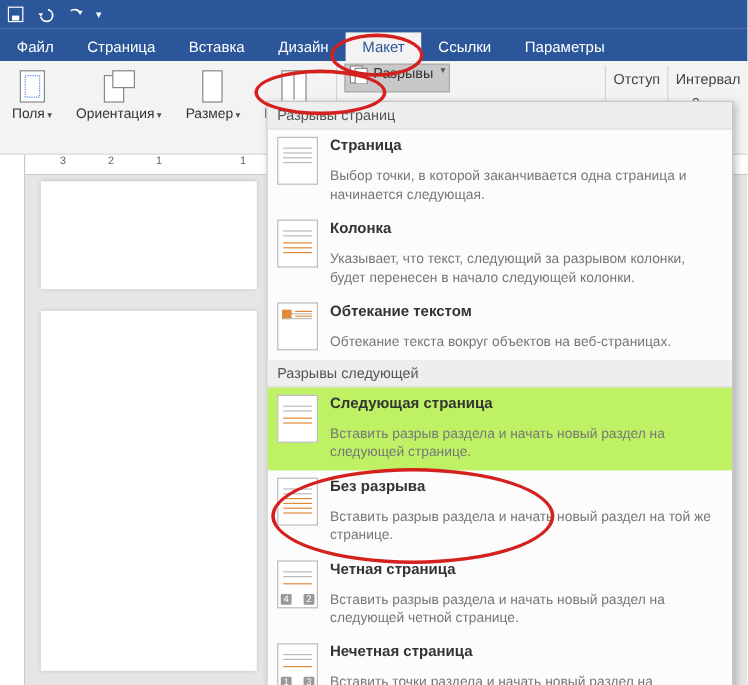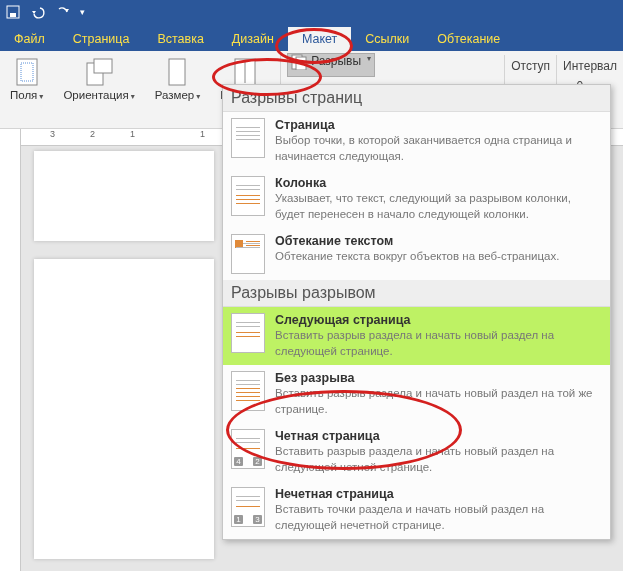--- a/index.html
+++ b/index.html
@@ -1,45 +1,45 @@
 <!DOCTYPE html>
 <html><head>
 <meta charset="utf-8">
 <style>
   html,body{margin:0;padding:0;font-family:"Segoe UI",Tahoma,sans-serif;font-size:12px;color:#333;background:#fff;width:623px;height:571px;overflow:hidden}
   .titlebar{height:24px;background:#2b579a;display:flex;align-items:center;padding:0 6px;gap:10px}
   .titlebar svg{display:block}
   .tabs{height:27px;background:#2b579a;display:flex;align-items:flex-end}
-  .tab{color:#fde047;font-size:12.5px;padding:5px 14px;cursor:pointer}
+  .tab{color:#ffffff;font-size:12.5px;padding:5px 14px;cursor:pointer}
   .tab.active{background:#f3f3f3;color:#2b579a}
   .ribbon{height:77px;background:#f3f3f3;border-bottom:1px solid #d4d4d4;display:flex;position:relative}
   .grp{display:flex;flex-direction:column;align-items:center;justify-content:space-between;padding:4px 6px 2px;position:relative}
   .sep{width:1px;background:#d4d4d4;margin:4px 0}
   .bigbtn{display:flex;flex-direction:column;align-items:center;gap:2px;padding:2px 4px;cursor:pointer}
   .biglabel{font-size:11.5px;}
   .smallrow{display:flex;gap:4px;height:22px;font-size:12px;cursor:pointer;padding:0 4px}
   .smallrow.active{background:#c8c8c8;border:1px solid #aaa;padding:0 3px}
   .caret{font-size:8px;color:#555;margin-left:2px}
   .indent-col{display:flex;flex-direction:column;font-size:12px;color:#444;gap:6px;padding-top:4px}
   .indentrow{display:flex;align-items:center;gap:4px}
   .spin{width:20px;text-align:right}
   .page-setup-label{position:absolute;bottom:2px;right:54px;font-size:11px;color:#666}
   .workspace{position:relative;height:443px;background:#e6e6e6}
   .ruler-h{position:absolute;top:0;left:0;right:0;height:16px;background:#fff;border-bottom:1px solid #c9c9c9}
   .ruler-h .tick{position:absolute;top:0;font-size:9px;color:#666}
   .ruler-v{position:absolute;top:0;left:0;bottom:0;width:20px;background:#fff;border-right:1px solid #c9c9c9}
   .doc{position:absolute;top:22px;left:34px;width:180px;height:90px;background:#fff;box-shadow:0 0 4px rgba(0,0,0,.2)}
   .doc2{top:130px;height:300px}
   .dropdown{position:absolute;top:84px;left:222px;width:387px;background:#fcfcfc;border:1px solid #c6c6c6;box-shadow:2px 2px 6px rgba(0,0,0,.25);z-index:50}
-  .dd-header{background:#eee;border-bottom:1px solid #ddd;padding:4px 8px;font-size:16px;color:#555}
+  .dd-header{background:#eee;border-bottom:1px solid #ddd;padding:4px 8px;font-size:12px;color:#555}
   .dd-item{display:flex;gap:10px;padding:6px 8px;cursor:pointer}
   .dd-item.hover{background:#bef264}
   .dd-item .txt{flex:1}
   .dd-item .title{font-weight:bold;color:#333;font-size:12.5px}
-  .dd-item .desc{font-size:11.5px;color:#777;line-height:1.35;margin-top:1px}
+  .dd-item .desc{font-size:11.5px;color:#777;line-height:1.35;margin-top:12px}
   .thumb{width:32px;height:38px;border:1px solid #bbb;background:#fff;position:relative;flex:0 0 auto}
   .thumb::before,.thumb::after{content:"";position:absolute;left:4px;right:4px;height:1px;background:#bbb}
   .thumb::before{top:8px}
   .thumb::after{top:12px}
   .thumb .line{position:absolute;left:4px;right:4px;height:1px;background:#bbb}
   .thumb .acc{background:#e08a3a}
   .thumb .badge{position:absolute;bottom:2px;left:2px;background:#999;color:#fff;font-size:8px;width:9px;height:9px;line-height:9px;text-align:center;border-radius:1px}
   .ellipse{position:absolute;border:3px solid #d4201f;border-radius:50%;z-index:60;pointer-events:none}
   .el1{top:28px;left:275px;width:72px;height:30px}
   .el2{top:58px;left:212px;width:104px;height:32px}
@@ -71,21 +71,21 @@
   <span style="color:#fff;font-size:9px">▾</span>
 </div>
 
 <div class="tabs">
   <div class="tab">Файл</div>
   <div class="tab">Страница</div>
   <div class="tab">Вставка</div>
   <div class="tab">Дизайн</div>
   <div class="tab active">Макет</div>
   <div class="tab">Ссылки</div>
-  <div class="tab">Обтекание</div>
+  <div class="tab">Параметры</div>
 </div>
 
 <div class="ribbon">
 
   <div class="grp">
     <div class="bigbtn">
       <svg width="26" height="30">
           <rect x="3" y="2" width="20" height="26" fill="#fff" stroke="#888"></rect>
           <rect x="7" y="6" width="12" height="18" fill="none" stroke="#5a8fd6" stroke-dasharray="1 1"></rect>
         </svg>
@@ -204,21 +204,21 @@
         <div class="line acc" style="top:6px;left:14px"></div>
         <div class="line acc" style="top:10px;left:14px"></div>
         <div style="position:absolute;left:3px;top:5px;width:8px;height:8px;background:#e08a3a"></div>
       </div>
     <div class="txt">
         <div class="title">Обтекание текстом</div>
         <div class="desc">Обтекание текста вокруг объектов на веб-страницах.</div>
       </div>
   </div>
 
-  <div class="dd-header">Разрывы разрывом</div>
+  <div class="dd-header">Разрывы следующей</div>
 
   <div class="dd-item hover">
     <div class="thumb">
         <div class="line acc" style="top:18px"></div>
         <div class="line acc" style="top:22px"></div>
       </div>
     <div class="txt">
         <div class="title">Следующая страница</div>
         <div class="desc">Вставить разрыв раздела и начать новый раздел на следующей странице.</div>
       </div>

